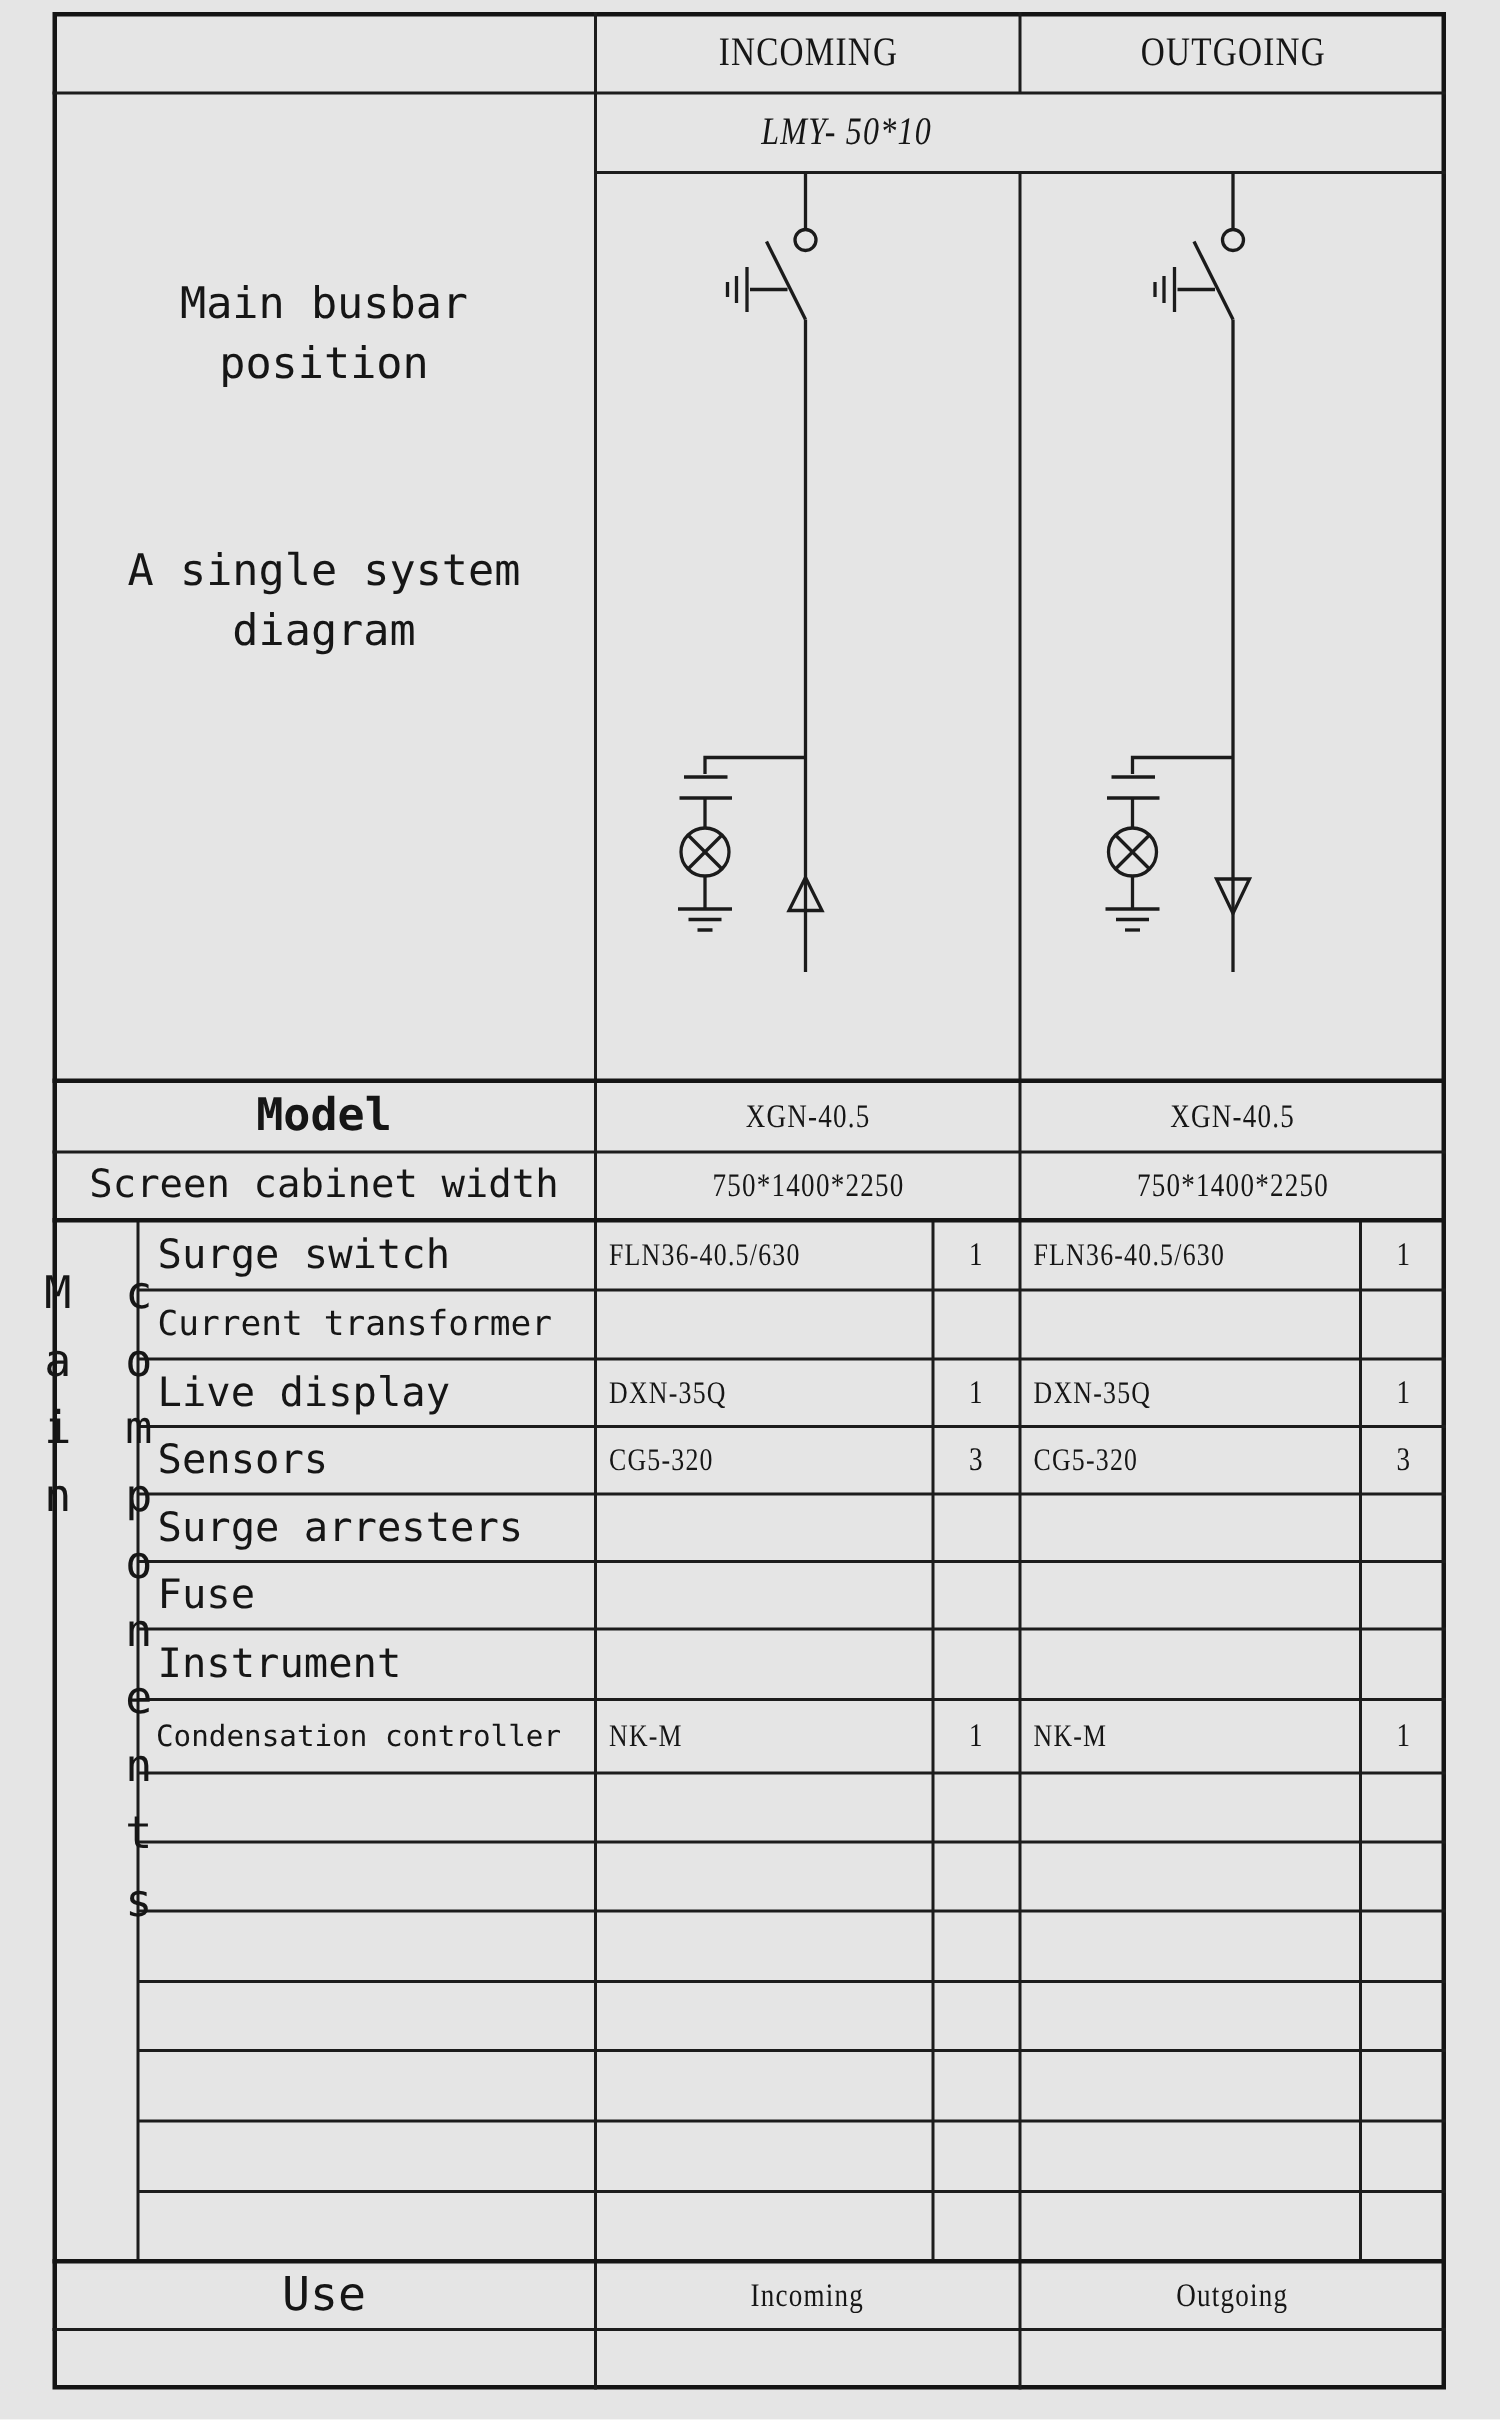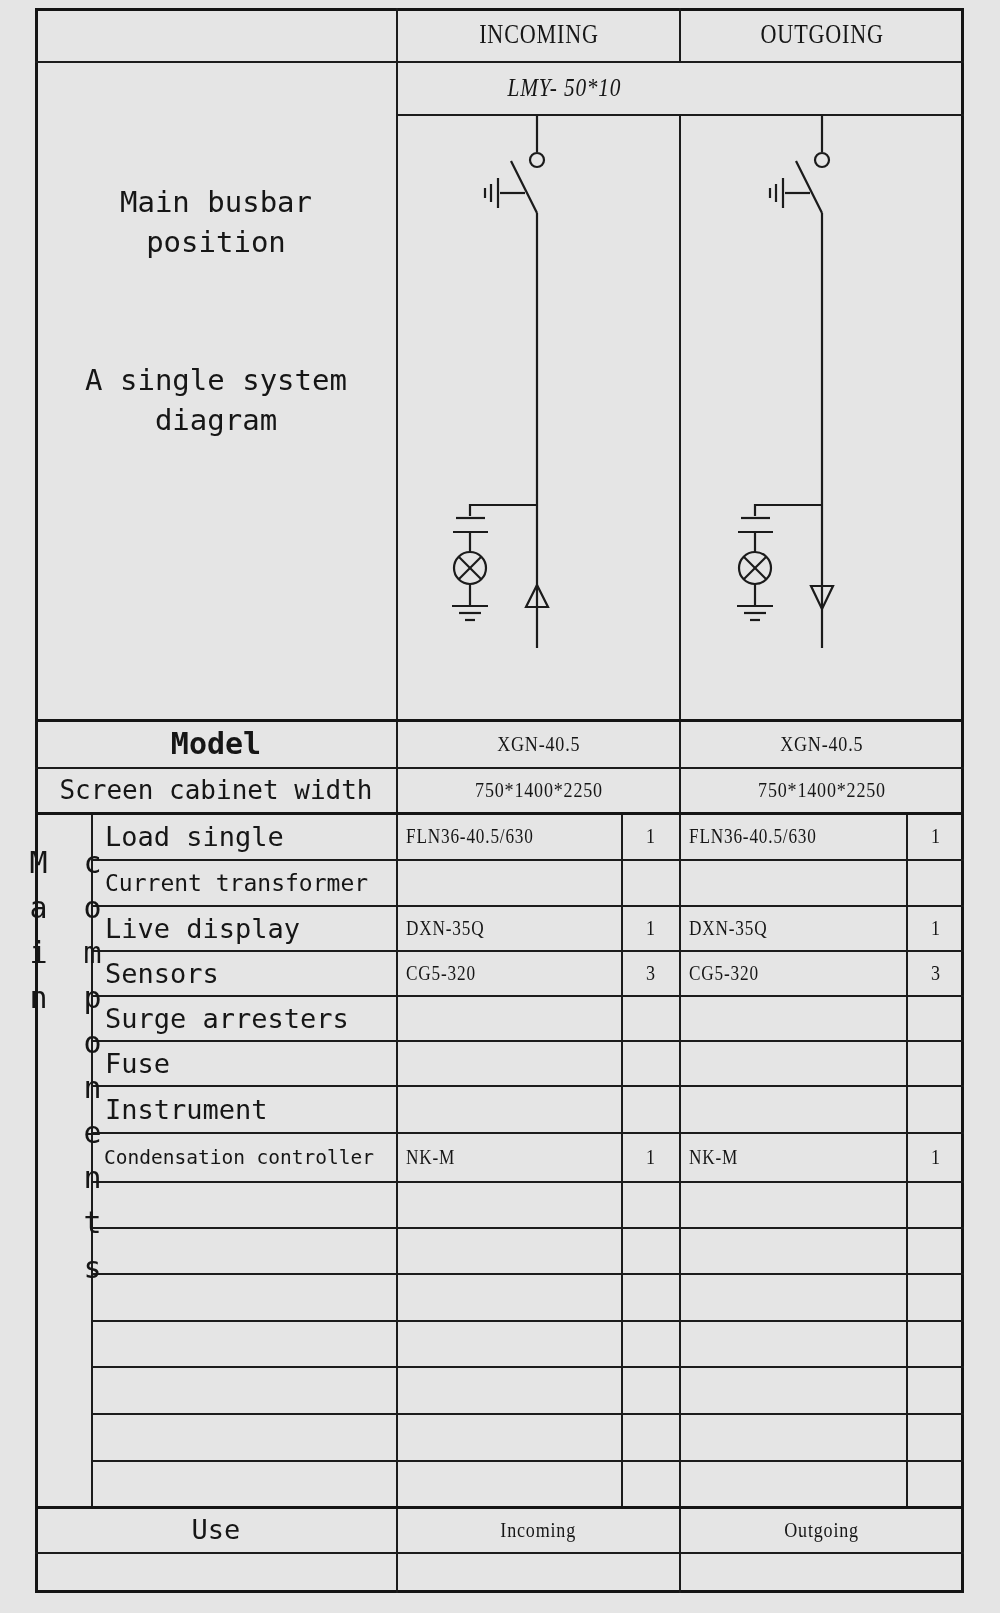--- a/index.html
+++ b/index.html
@@ -170,21 +170,21 @@
     <span class="cad" style="font-size:22px;">750*1400*2250</span>
   </div>
   <div class="cell" style="left:680px;top:768px;width:284px;height:44px;">
     <span class="cad" style="font-size:22px;">750*1400*2250</span>
   </div>
 
   <div id="vlabel">
     <span>Main components</span>
   </div>
 
-  <div class="cell left mono-l" style="left:92px;top:813px;width:304px;height:46px;padding-left:13px;">Load single</div>
+  <div class="cell left mono-l" style="left:92px;top:813px;width:304px;height:46px;padding-left:13px;">Surge switch</div>
   <div class="cell left val" style="left:397px;top:813px;width:224px;height:46px;padding-left:9px;">
       <span class="cad anchorL">FLN36-40.5/630</span>
     </div>
   <div class="cell qty" style="left:622px;top:813px;width:57px;height:46px;">
       <span class="cad">1</span>
     </div>
   <div class="cell left val" style="left:680px;top:813px;width:226px;height:46px;padding-left:9px;">
       <span class="cad anchorL">FLN36-40.5/630</span>
     </div>
   <div class="cell qty" style="left:907px;top:813px;width:57px;height:46px;">
@@ -234,21 +234,21 @@
   <div class="cell qty" style="left:622px;top:1133px;width:57px;height:48px;">
       <span class="cad">1</span>
     </div>
   <div class="cell left val" style="left:680px;top:1133px;width:226px;height:48px;padding-left:9px;">
       <span class="cad anchorL">NK-M</span>
     </div>
   <div class="cell qty" style="left:907px;top:1133px;width:57px;height:48px;">
       <span class="cad">1</span>
     </div>
 
-  <div class="cell" style="left:35px;top:1507px;width:362px;height:45px;font-size:27px;">Use</div>
+  <div class="cell" style="left:35px;top:1507px;width:362px;height:45px;font-size:31px;">Use</div>
   <div class="cell" style="left:397px;top:1507px;width:283px;height:45px;">
     <span class="cad" style="font-size:22px;">Incoming</span>
   </div>
   <div class="cell" style="left:680px;top:1507px;width:284px;height:45px;">
     <span class="cad" style="font-size:22px;">Outgoing</span>
   </div>
 
 </div>
 
 </body></html>

